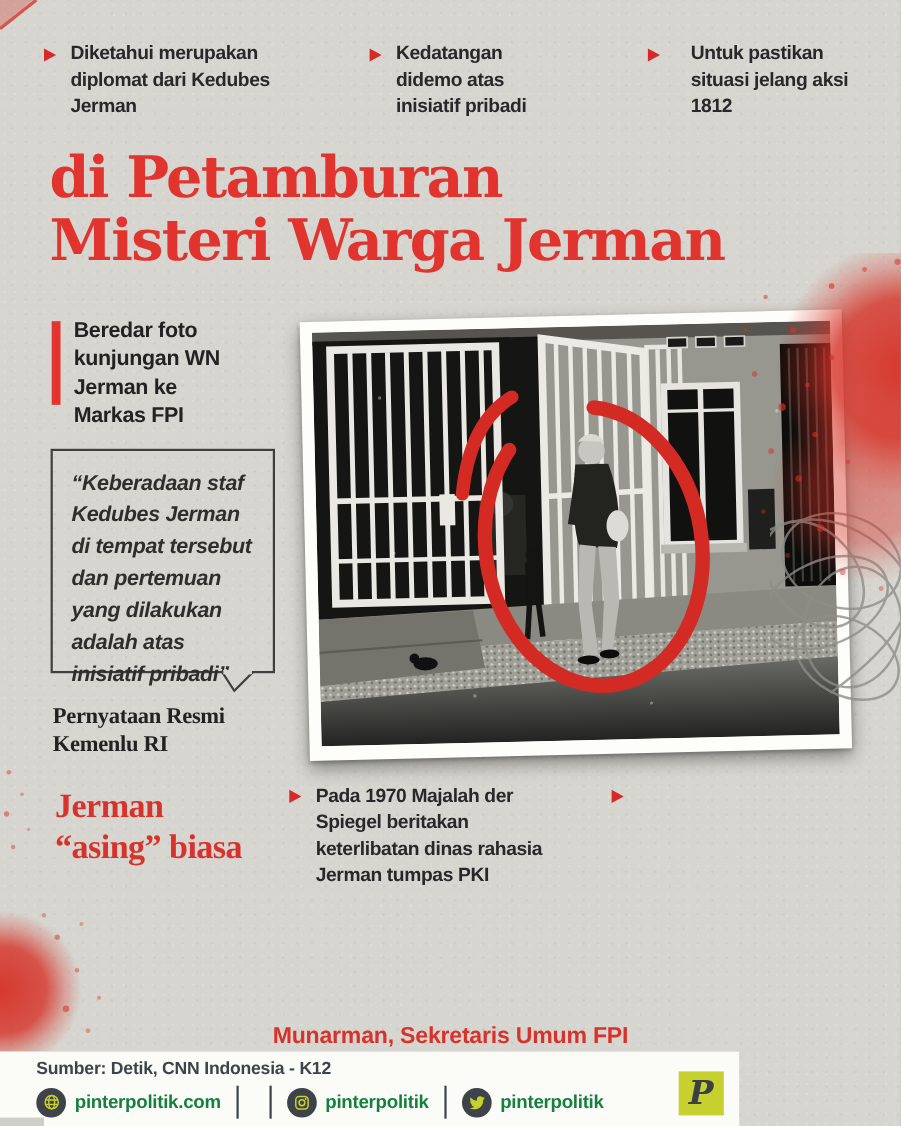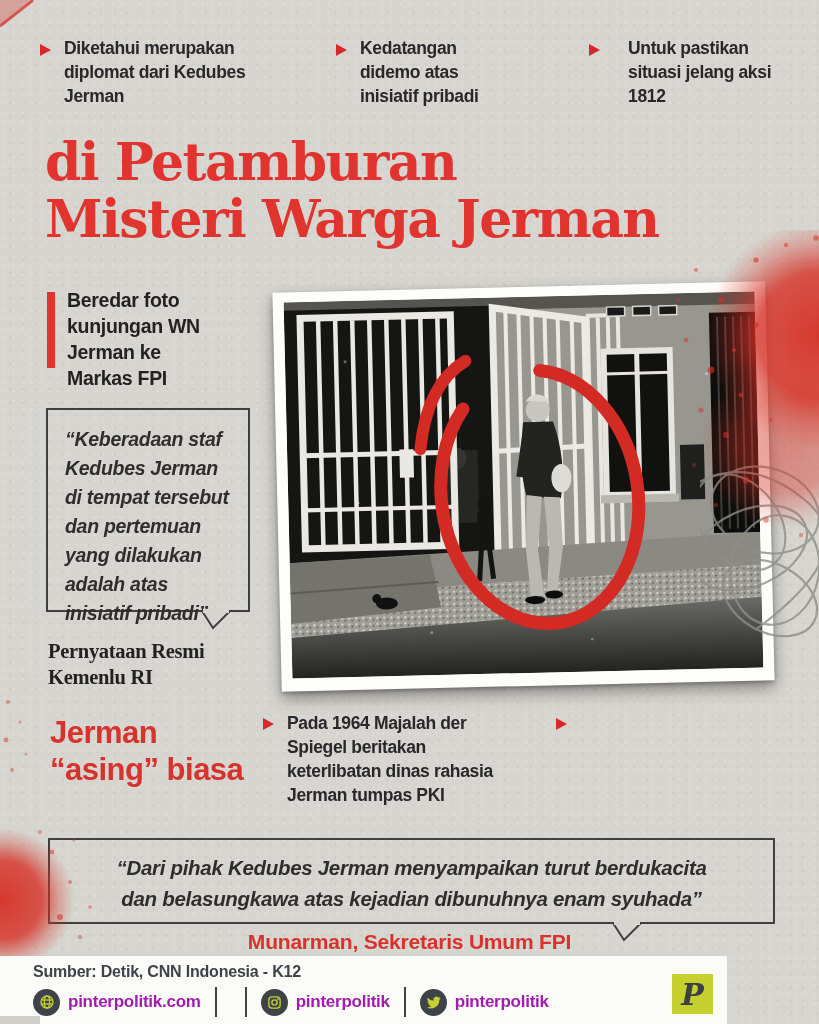--- a/index.html
+++ b/index.html
@@ -31,38 +31,38 @@
   .redbar{width:8px;background:#e1342e;}
   .lead{font-size:19.5px;font-weight:bold;letter-spacing:-.3px;line-height:1.33;color:#222;}
 
   
   .bubble{border:2px solid #3f3f3d;}
   .q-italic{font-style:italic;font-weight:bold;letter-spacing:-.3px;color:#2e2e2c;}
   .tailsvg{position:absolute;width:36px;height:21px;}
 
   .attr1{font-size:20.5px;font-weight:bold;letter-spacing:-.3px;line-height:1.28;color:#222;font-family:Liberation Serif, serif;}
 
-  .redhead{color:#d8322c;font-family:Liberation Sans, sans-serif;font-weight:bold;
+  .redhead{color:#d8322c;font-family:Liberation Serif, serif;font-weight:bold;
            font-size:31px;line-height:1.2;letter-spacing:-.5px;}
   .redhead span{display:block;}
 
   .attr2{color:#d8322c;font-size:21px;font-weight:bold;letter-spacing:-.2px;text-align:center;}
 
   
   .photo{background:#fdfdfa;padding:10px 11px 13px 11px;transform:rotate(-1.35deg);
          box-shadow:0 7px 16px rgba(0,0,0,.38),0 2px 4px rgba(0,0,0,.25);}
   .photo svg{display:block;}
 
   
   .footer{background:#fbfbf8;}
   .src{font-size:16px;letter-spacing:-.2px;color:#3d4349;font-weight:bold;}
   .socrow{display:flex;align-items:center;}
   .soc{display:flex;align-items:center;gap:8px;}
   .soc-circle{width:27px;height:27px;border-radius:50%;background:#3d4349;display:flex;align-items:center;justify-content:center;flex:0 0 auto;}
-  .soc-label{font-size:17px;font-weight:bold;letter-spacing:-.25px;color:#a21caf;}
+  .soc-label{font-size:17px;font-weight:bold;letter-spacing:-.25px;color:#15803d;}
   .sep{width:2px;height:30px;background:#3d4349;margin:0 14px;}
   .plogo{width:41px;height:40px;background:#c6d02f;display:flex;align-items:center;justify-content:center;
          font-family:"DejaVu Serif",serif;font-style:italic;font-weight:bold;font-size:30px;color:#3b4046;}
 </style>
 </head>
 <body>
 
 <div id="page">
 
   <svg class="abs deco" style="left:0;top:0" width="44" height="38">
@@ -261,60 +261,50 @@
       </g>
     </svg>
   </div>
 
   <div class="abs redhead" style="left:50px;top:714px;width:220px">
     <span>Jerman</span>
     <span>“asing” biasa</span>
   </div>
 
   <div class="abs tri" style="left:263px;top:718px"></div>
-  <div class="abs bullet-text" style="left:287px;top:711px;width:228px">Pada 1964 Majalah der Spiegel beritakan keterlibatan dinas rahasia Jerman tumpas PKI</div>
+  <div class="abs bullet-text" style="left:287px;top:711px;width:228px">Pada 1970 Majalah der Spiegel beritakan keterlibatan dinas rahasia Jerman tumpas PKI</div>
 
   <div class="abs tri" style="left:556px;top:718px"></div>
 
   <svg class="abs deco" style="left:0;top:688px" width="46" height="90">
     <g fill="#d63126">
         <circle cx="8" cy="14" r="2" opacity=".45"></circle>
         <circle cx="20" cy="34" r="1.6" opacity=".4"></circle>
     <circle cx="6" cy="52" r="2.4" opacity=".5"></circle>
         <circle cx="26" cy="66" r="1.5" opacity=".35"></circle>
     <circle cx="12" cy="82" r="2" opacity=".45"></circle>
       </g>
   </svg>
 
-  <div class="abs bubble" style="left:48px;top:838px;width:723px;height:82px;text-align:center">
-    <div class="q-italic" style="padding-top:13px;font-size:20.5px;line-height:1.5">
-      <span style="display:block">“Dari pihak Kedubes Jerman menyampaikan turut berdukacita</span>
-      <span style="display:block">dan belasungkawa atas kejadian dibunuhnya enam syuhada”</span>
-    </div>
-    <svg class="tailsvg deco" style="right:128px;bottom:-20px">
-      <polygon points="4,2 32,2 15,19" fill="#d6d5cf" stroke="#3f3f3d" stroke-width="2"></polygon>
-      <rect x="5" y="0" width="26" height="4" fill="#d6d5cf"></rect>
-    </svg>
-  </div>
   <div class="abs attr2" style="left:48px;top:930px;width:723px">Munarman, Sekretaris Umum FPI</div>
 
   <svg class="abs deco" style="left:0;top:822px;z-index:6" width="105" height="134">
     <circle cx="2" cy="78" r="72" fill="url(#sp1)"></circle>
     <g fill="#d63126">
       <circle cx="52" cy="30" r="2.4" opacity=".5"></circle>
         <circle cx="70" cy="60" r="2" opacity=".45"></circle>
       <circle cx="60" cy="95" r="3" opacity=".55"></circle>
         <circle cx="80" cy="115" r="2.2" opacity=".4"></circle>
       <circle cx="40" cy="10" r="2" opacity=".4"></circle>
         <circle cx="90" cy="85" r="1.8" opacity=".4"></circle>
       <circle cx="74" cy="18" r="1.8" opacity=".35"></circle>
     </g>
   </svg>
 
-  <div class="abs footer" style="left:0;top:956px;width:727px;height:68px;z-index:7">
+  <div class="abs footer" style="left:0;top:956px;width:672px;height:68px;z-index:7">
     <div class="abs src" style="left:33px;top:7px">Sumber: Detik, CNN Indonesia - K12</div>
 
     <div class="abs socrow" style="left:33px;top:31px">
       <div class="soc">
         <span class="soc-circle">
           <svg width="16" height="16" viewBox="0 0 24 24" fill="none" stroke="#c6d02f" stroke-width="2">
             <circle cx="12" cy="12" r="9"></circle>
               <ellipse cx="12" cy="12" rx="4" ry="9"></ellipse>
             <line x1="3.5" y1="9" x2="20.5" y2="9"></line>
               <line x1="3.5" y1="15" x2="20.5" y2="15"></line>

